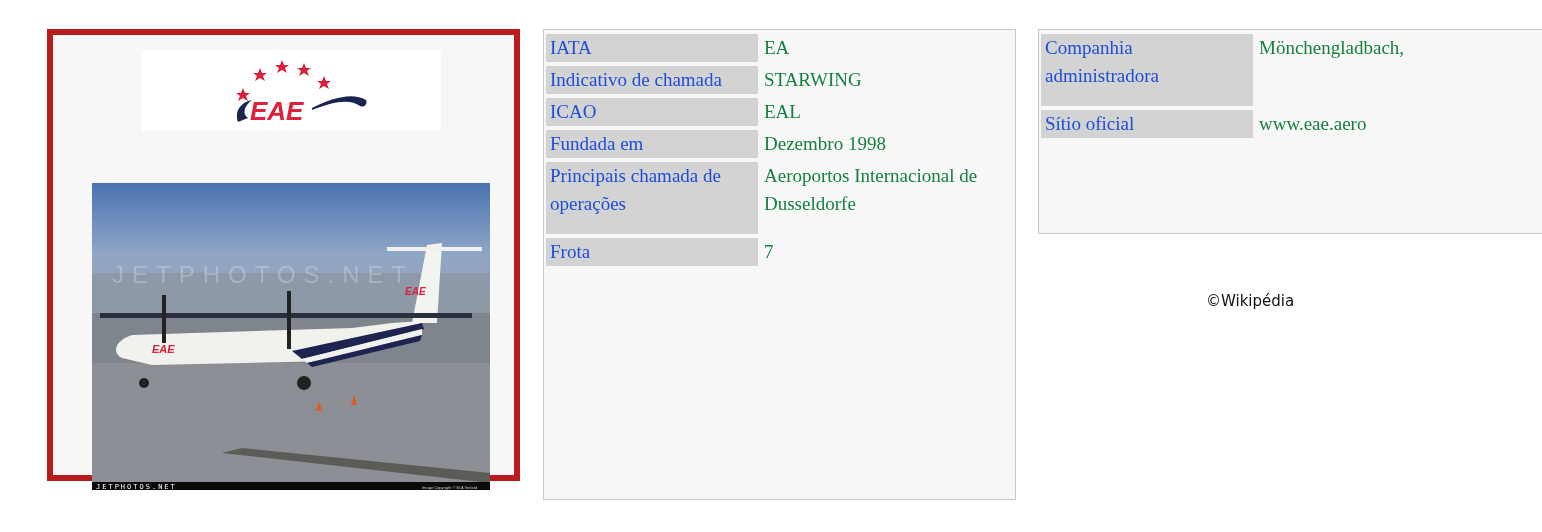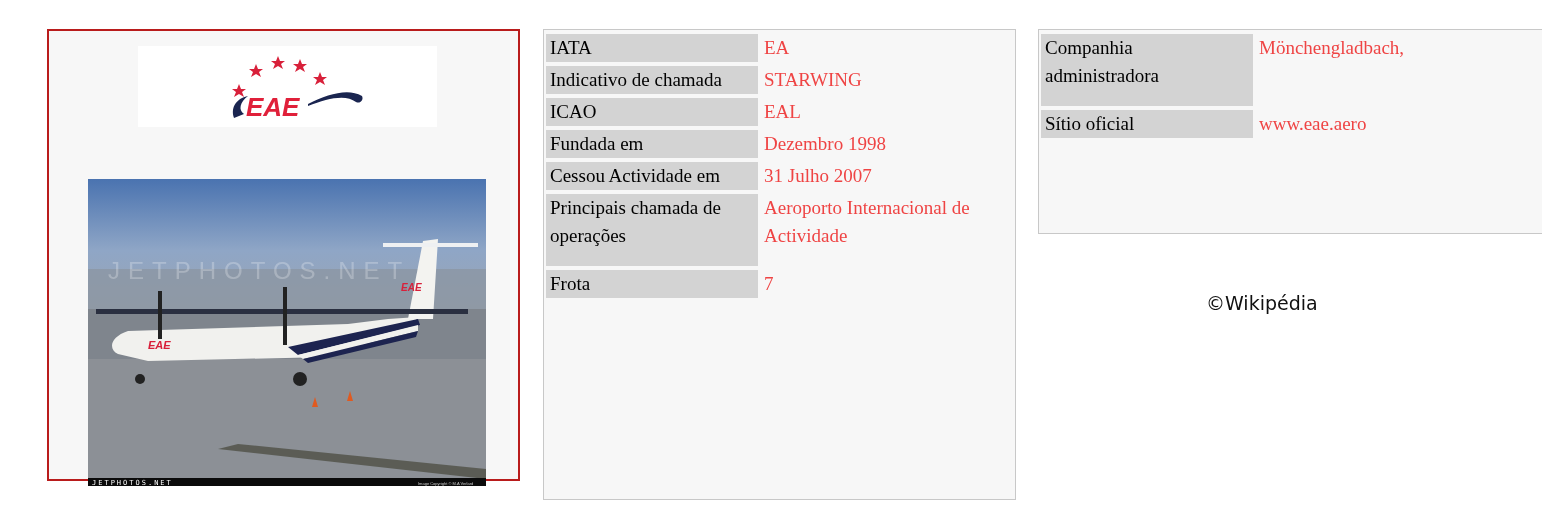--- a/index.html
+++ b/index.html
@@ -1,29 +1,29 @@
 <!DOCTYPE html>
 <html><head>
 <meta charset="utf-8">
 <style>
   html,body{margin:0;padding:0;background:#ffffff;}
   body{width:1542px;height:532px;position:relative;overflow:hidden;font-family:"Liberation Serif",serif;}
-  .panel-left{position:absolute;left:47px;top:29px;width:473px;height:452px;background:#f7f7f7;border:2px solid #b91c1c;box-sizing:border-box;}
+  .panel-left{position:absolute;left:47px;top:29px;width:473px;height:452px;background:#f7f7f7;border:6px solid #b91c1c;box-sizing:border-box;}
   .logo{position:absolute;left:89px;top:15px;width:299px;height:81px;background:#fff;}
   .photo{position:absolute;left:39px;top:148px;width:398px;height:307px;overflow:hidden;}
   .infobox{position:absolute;background:#f7f7f7;border:1px solid #c8c8c8;box-sizing:border-box;}
   .infobox table{border-collapse:separate;border-spacing:2px 4px;width:100%;}
   .infobox td{vertical-align:top;font-size:19px;line-height:28px;padding:0 4px;}
-  .infobox td.k{background:#d3d3d3;color:#000000;}
-  .infobox td.v{color:#ef4444;}
+  .infobox td.k{background:#d3d3d3;color:#1d4ed8;}
+  .infobox td.v{color:#15803d;}
   .ib1{left:543px;top:29px;width:473px;height:471px;}
   .ib1 td.k{width:204px;}
   .ib2{left:1038px;top:29px;width:565px;height:205px;}
   .ib2 td.k{width:204px;}
-  .credit{position:absolute;left:1206px;top:292px;font-family:"DejaVu Sans",sans-serif;font-size:19px;color:#111;}
+  .credit{position:absolute;left:1206px;top:292px;font-family:"DejaVu Sans",sans-serif;font-size:15px;color:#111;}
 </style>
 </head>
 <body>
 
 <div class="panel-left">
   <div class="logo">
     <svg width="299" height="81" viewBox="0 0 299 81">
       <g fill="#d8203a">
         <polygon points="118,18 120,23 125,23 121,26 123,31 118,28 113,31 115,26 111,23 116,23"></polygon>
         <polygon points="140,10 142,15 147,15 143,18 145,23 140,20 135,23 137,18 133,15 138,15"></polygon>
@@ -85,27 +85,23 @@
           <td class="v">STARWING</td>
         </tr>
     <tr>
           <td class="k">ICAO</td>
           <td class="v">EAL</td>
         </tr>
     <tr>
           <td class="k">Fundada em</td>
           <td class="v">Dezembro 1998</td>
         </tr>
-    <tr>
-          <td class="k">Cessou Actividade em</td>
-          <td class="v">31 Julho 2007</td>
-        </tr>
     <tr style="height:72px">
           <td class="k">Principais chamada de operações</td>
-          <td class="v">Aeroporto Internacional de Actividade</td>
+          <td class="v">Aeroportos Internacional de Dusseldorfe</td>
         </tr>
     <tr>
           <td class="k">Frota</td>
           <td class="v">7</td>
         </tr>
   </tbody>
     </table>
 </div>
 
 <div class="infobox ib2">

